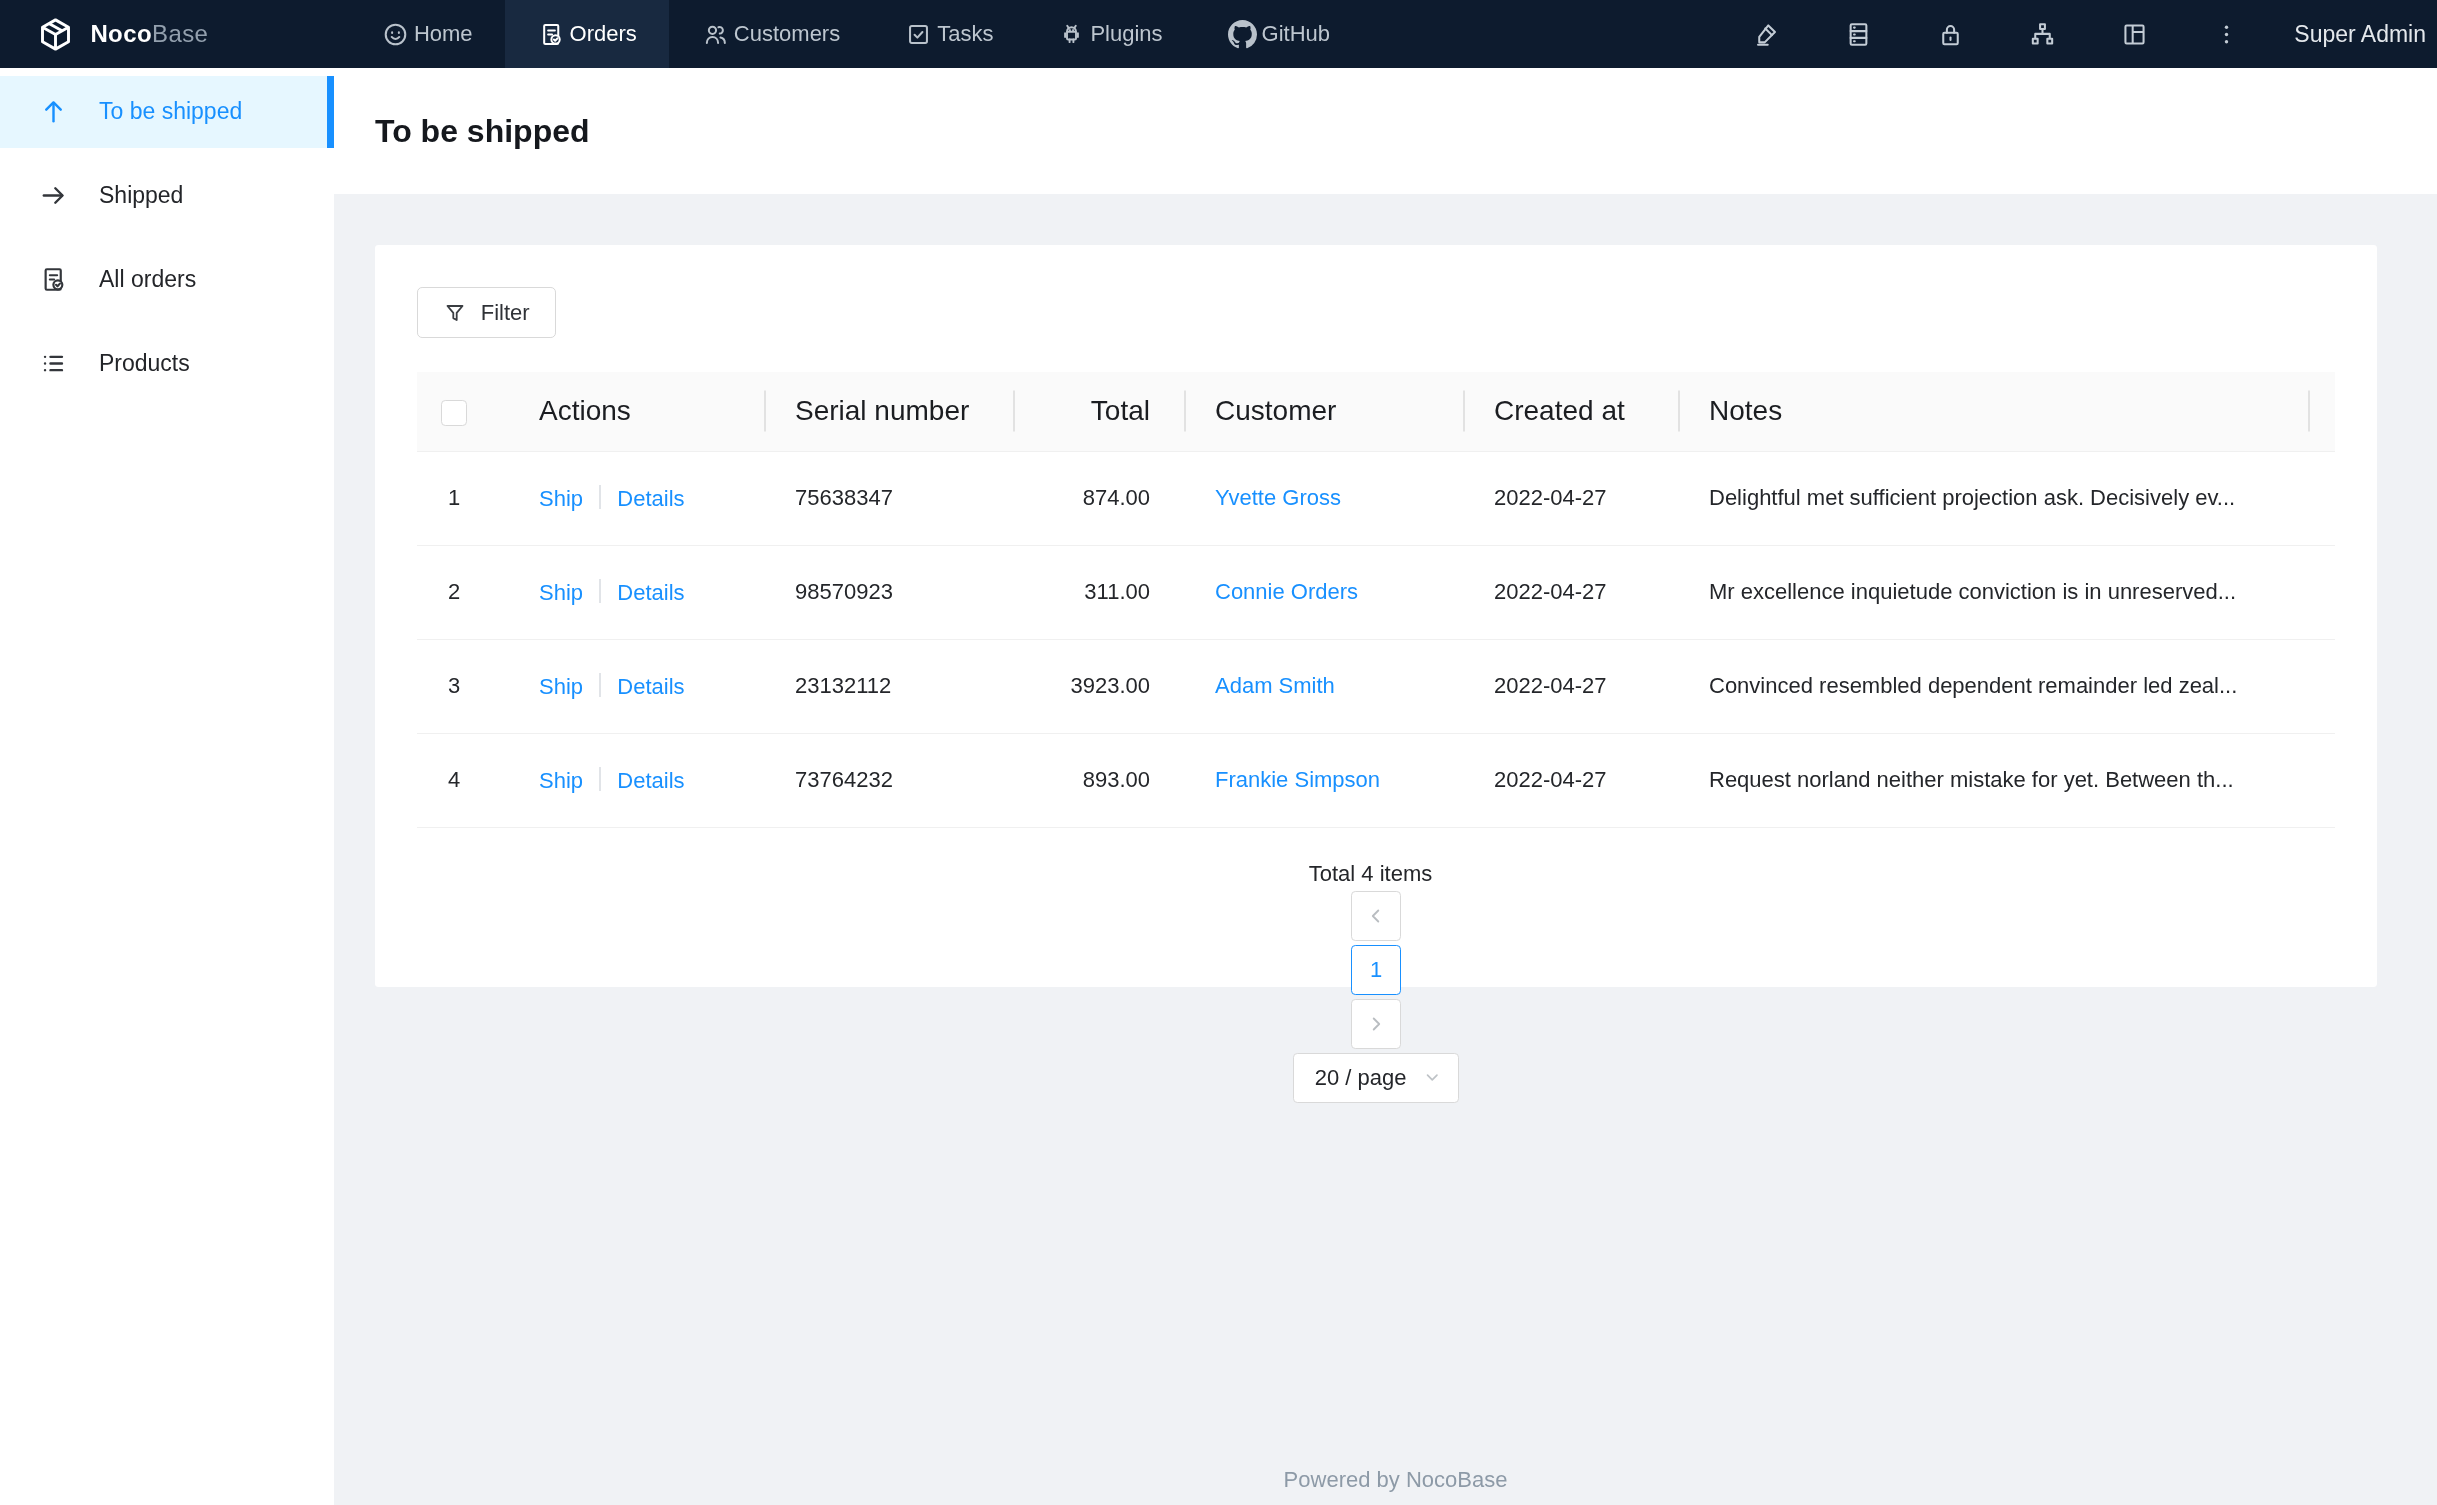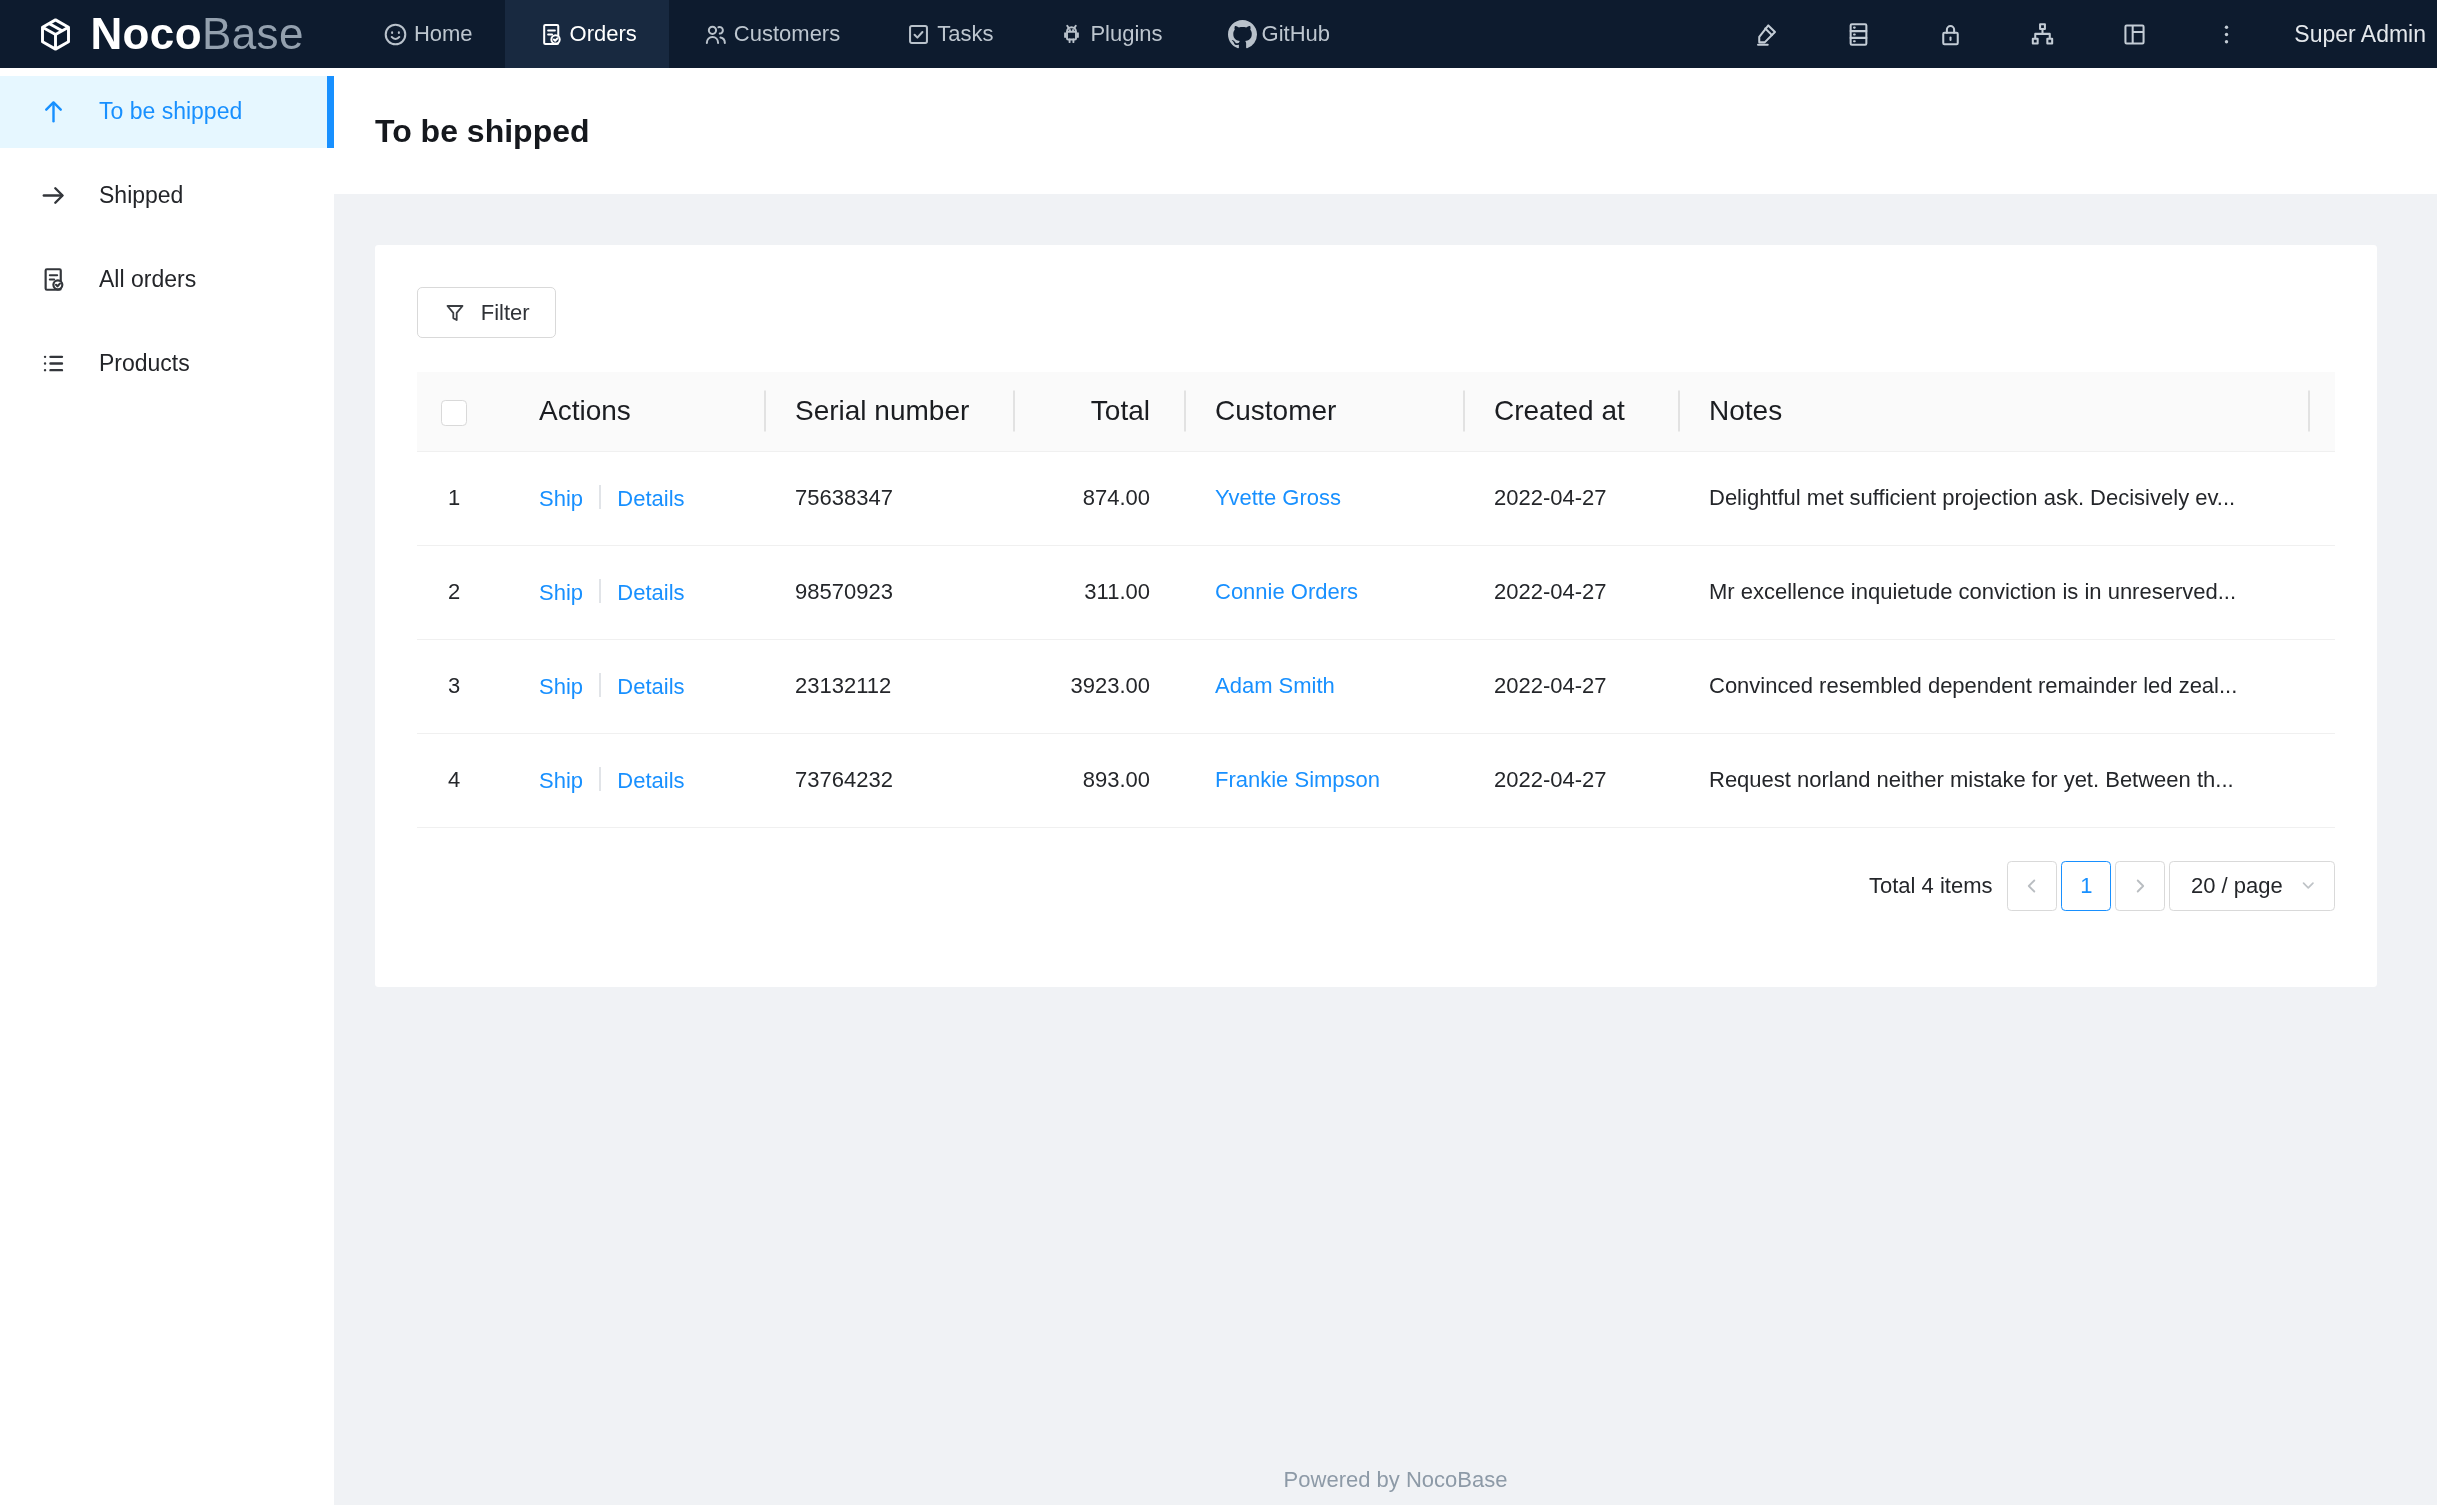--- a/index.html
+++ b/index.html
@@ -13,21 +13,21 @@
 
   
   .navbar {
     position:absolute; top:0; left:0; width:2438px; height:68px;
     background:#0d1b2e; display:flex; align-items:stretch; color:#bdc6cf;
   }
   .logo {
     width:334px; flex-shrink:0; display:flex; align-items:center;
     padding-left:36px; gap:15.4px;
   }
-  .logo-text { font-size:44px; letter-spacing:0.4px; }
+  .logo-text { font-size:24px; letter-spacing:0.4px; }
   .logo-noco { color:#ffffff; font-weight:700; }
   .logo-base { color:#93a0ae; font-weight:400; }
   .nav-menu { display:flex; align-items:stretch; margin-left:15.4px; }
   .nav-item {
     display:flex; align-items:center; gap:5px; padding:0 32.5px;
     font-size:22px; cursor:pointer; color:#bdc6cf;
   }
   .nav-item svg { color:#b9c2cb; }
   .nav-item.active { background:#182940; color:#ffffff; }
   .nav-item.active svg { color:#ffffff; }
@@ -105,21 +105,21 @@
     border:1.7px solid #d9d9d9; border-radius:4.3px; vertical-align:middle; cursor:pointer;
   }
   a.link { color:#1890ff; text-decoration:none; cursor:pointer; }
   .link-divider {
     display:inline-block; width:1.7px; height:24px; background:#e1e4e8;
     margin:0 16.3px; vertical-align:-3.4px;
   }
 
   .pagination {
     margin-top:33px; display:flex; align-items:center; justify-content:flex-end;
-    gap:4px; font-size:22px; color:#24262a;
+    gap:4px; font-size:22px; color:#24262a;flex-direction:column;
   }
   .pg-total { margin-right:11px; }
   .pg-btn {
     width:50px; height:50px; border:1.7px solid #d9d9d9; border-radius:4.3px;
     background:#fff; display:flex; align-items:center; justify-content:center;
     color:#b9bdc1; cursor:pointer;
   }
   .pg-btn.current { border-color:#1890ff; color:#1890ff; }
   .pg-size {
     height:50px; border:1.7px solid #d9d9d9; border-radius:4.3px; background:#fff;

